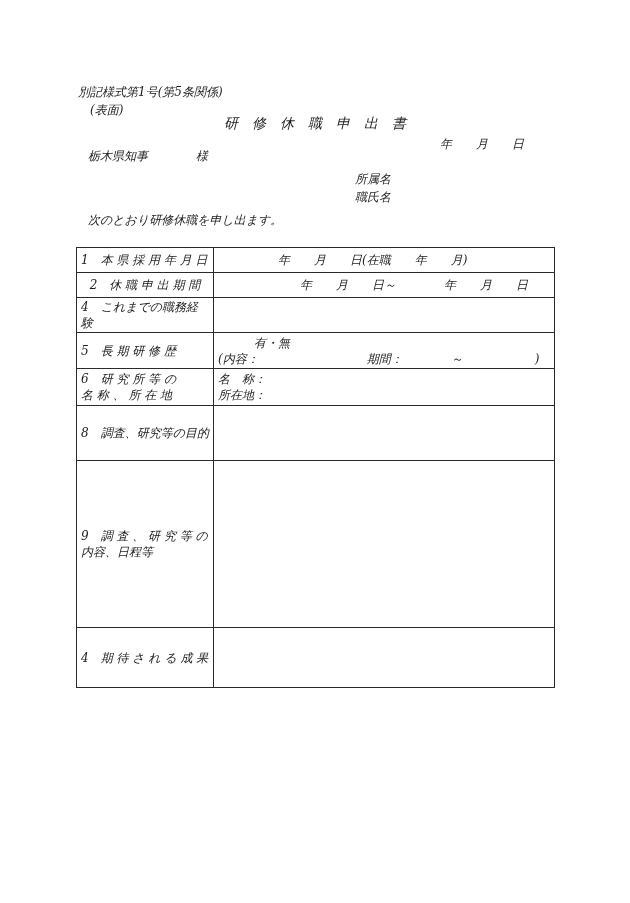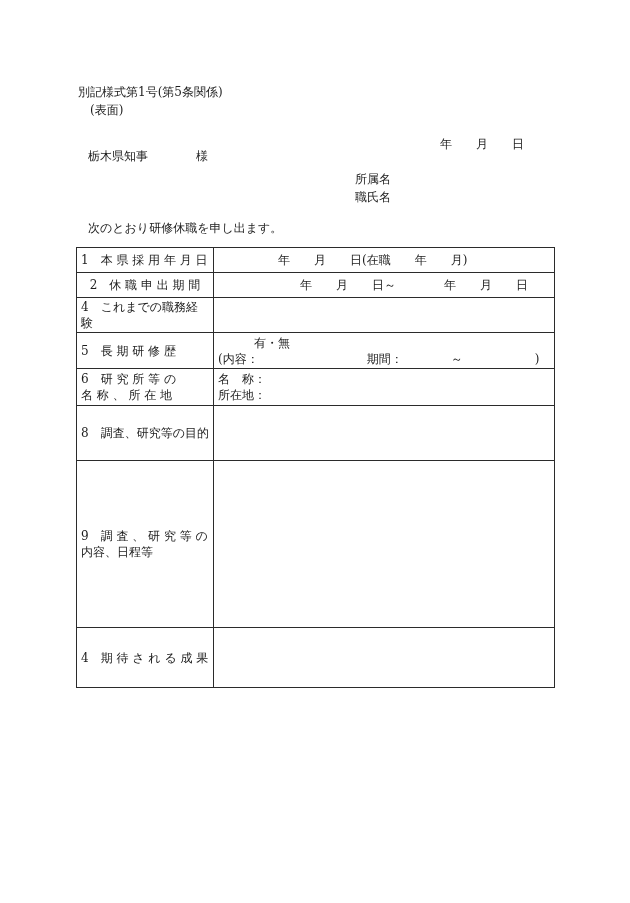--- a/index.html
+++ b/index.html
@@ -13,40 +13,41 @@
     font-family:"DejaVu Serif","Liberation Serif",serif;
     color:var(--text);
   }
   .page{
     position:relative;
     width:630px;
     height:903px;
     margin:0 auto;
     background:var(--page-bg);
     overflow:hidden;
+    font-style:italic;
   }
   .txt{
     position:absolute;
     font-size:12px;
     line-height:16px;
     white-space:pre;
   }
   .form-number{left:78px;top:84px;}
   .side-label{left:90px;top:102px;}
   .doc-title{
     left:0;right:0;top:114px;
     text-align:center;
     font-size:14px;
     line-height:18px;
   }
   .date-line{right:106px;top:136px;}
   .addressee{left:88px;top:148px;}
   .affiliation{left:355px;top:171px;}
   .position-name{left:355px;top:189px;}
-  .intro{left:88px;top:220px;text-align:center;}
+  .intro{left:88px;top:212px;text-align:center;}
 
   .form-table{
     position:absolute;
     left:76px;top:247px;
     width:478px;
     border-collapse:collapse;
     table-layout:fixed;
   }
   .col-label{width:137px;}
   .col-content{width:341px;}
@@ -71,20 +72,21 @@
   .row-8{height:55px;}
   .row-9{height:167px;}
   .row-10{height:60px;}
 </style>
 </head>
 <body>
 
 <div class="page">
   <div class="txt form-number">別記様式第1号(第5条関係)</div>
   <div class="txt side-label">(表面)</div>
+  <div class="txt doc-title">研　修　休　職　申　出　書</div>
   <div class="txt date-line">年　　月　　日</div>
   <div class="txt addressee">栃木県知事　　　　様</div>
   <div class="txt affiliation">所属名</div>
   <div class="txt position-name">職氏名</div>
   <div class="txt intro">次のとおり研修休職を申し出ます。</div>
 
   <table class="form-table">
     <colgroup>
       <col class="col-label">
       <col class="col-content">

